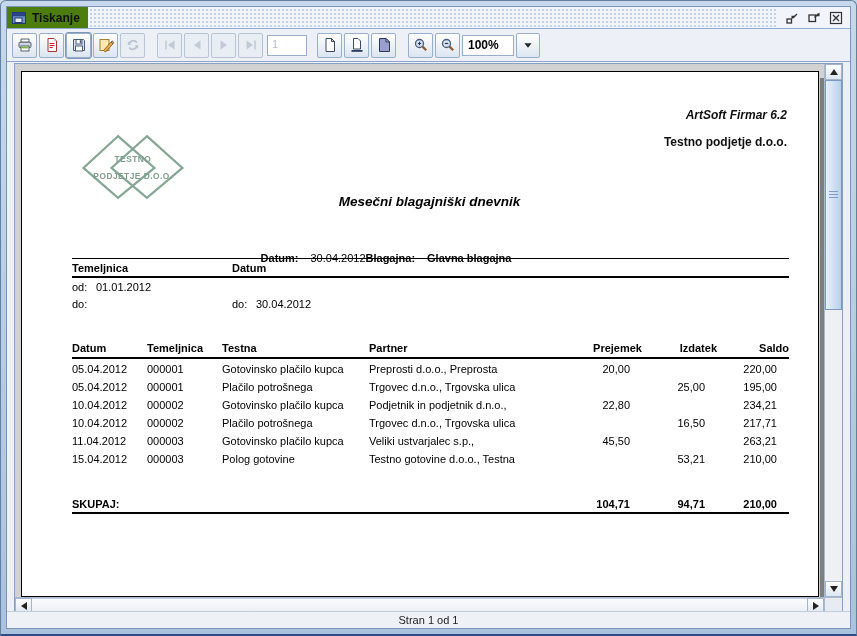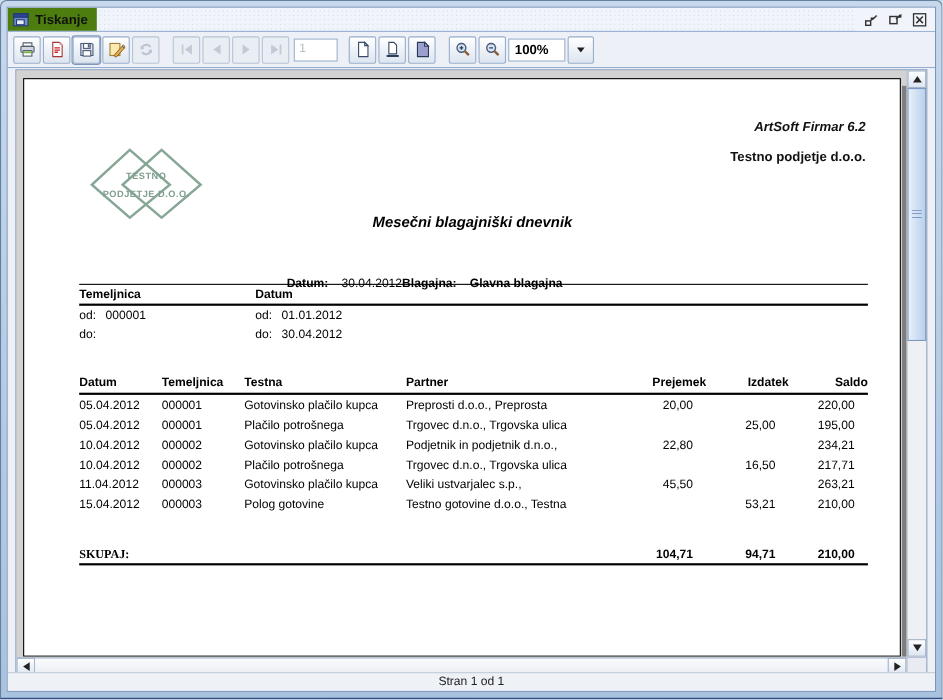--- a/index.html
+++ b/index.html
@@ -278,21 +278,20 @@
                 </div>
               </div>
             </div>
 
             <div class="ftable">
               <div class="frow fhead">
                 <div>Temeljnica</div>
                 <div>Datum</div>
               </div>
               <div class="frow">
-                <div><span class="flabel">od:</span><span>000001</span></div>
                 <div><span class="flabel">od:</span><span>01.01.2012</span></div>
               </div>
               <div class="frow">
                 <div><span class="flabel">do:</span><span></span></div>
                 <div><span class="flabel">do:</span><span>30.04.2012</span></div>
               </div>
             </div>
 
             <div class="rtable">
               <div class="rrow rhead">
@@ -354,21 +353,21 @@
                 <div>15.04.2012</div>
                 <div>000003</div>
                 <div>Polog gotovine</div>
                 <div>Testno gotovine d.o.o., Testna</div>
                 <div class="num"></div>
                 <div class="num">53,21</div>
                 <div class="num">210,00</div>
               </div>
 
               <div class="rrow total">
-                <div style="grid-column:1 / span 4;font-family:Liberation Serif, serif;">SKUPAJ:</div>
+                <div style="grid-column:1 / span 4;">SKUPAJ:</div>
                 <div class="num">104,71</div>
                 <div class="num">94,71</div>
                 <div class="num">210,00</div>
               </div>
             </div>
 
           </div>
         </div>
 
         <div class="vsb">

